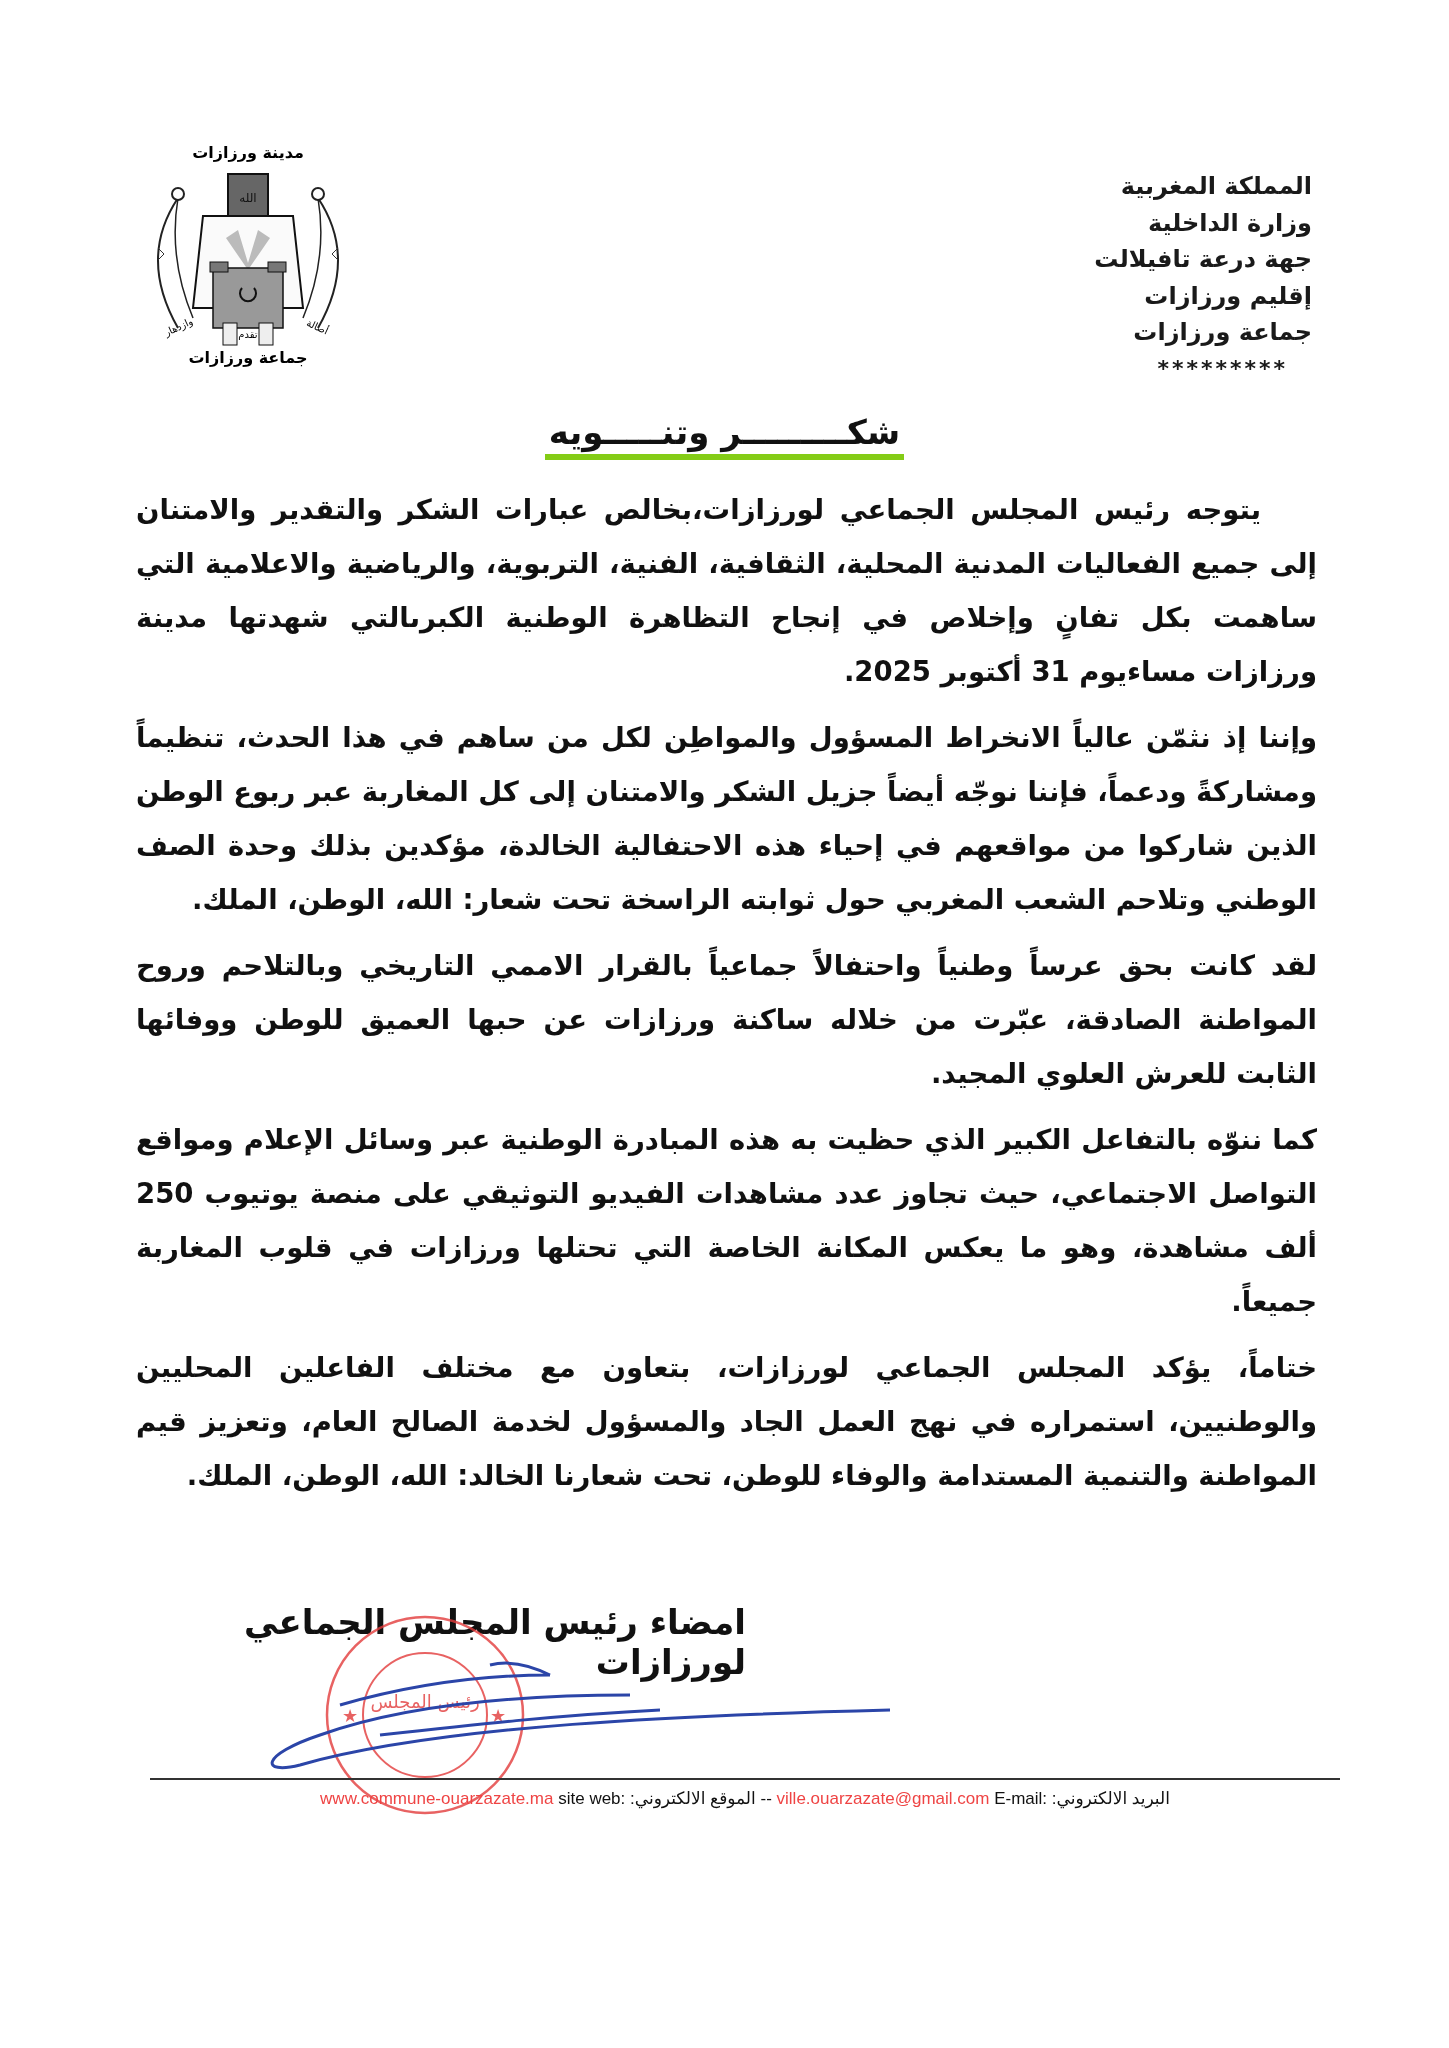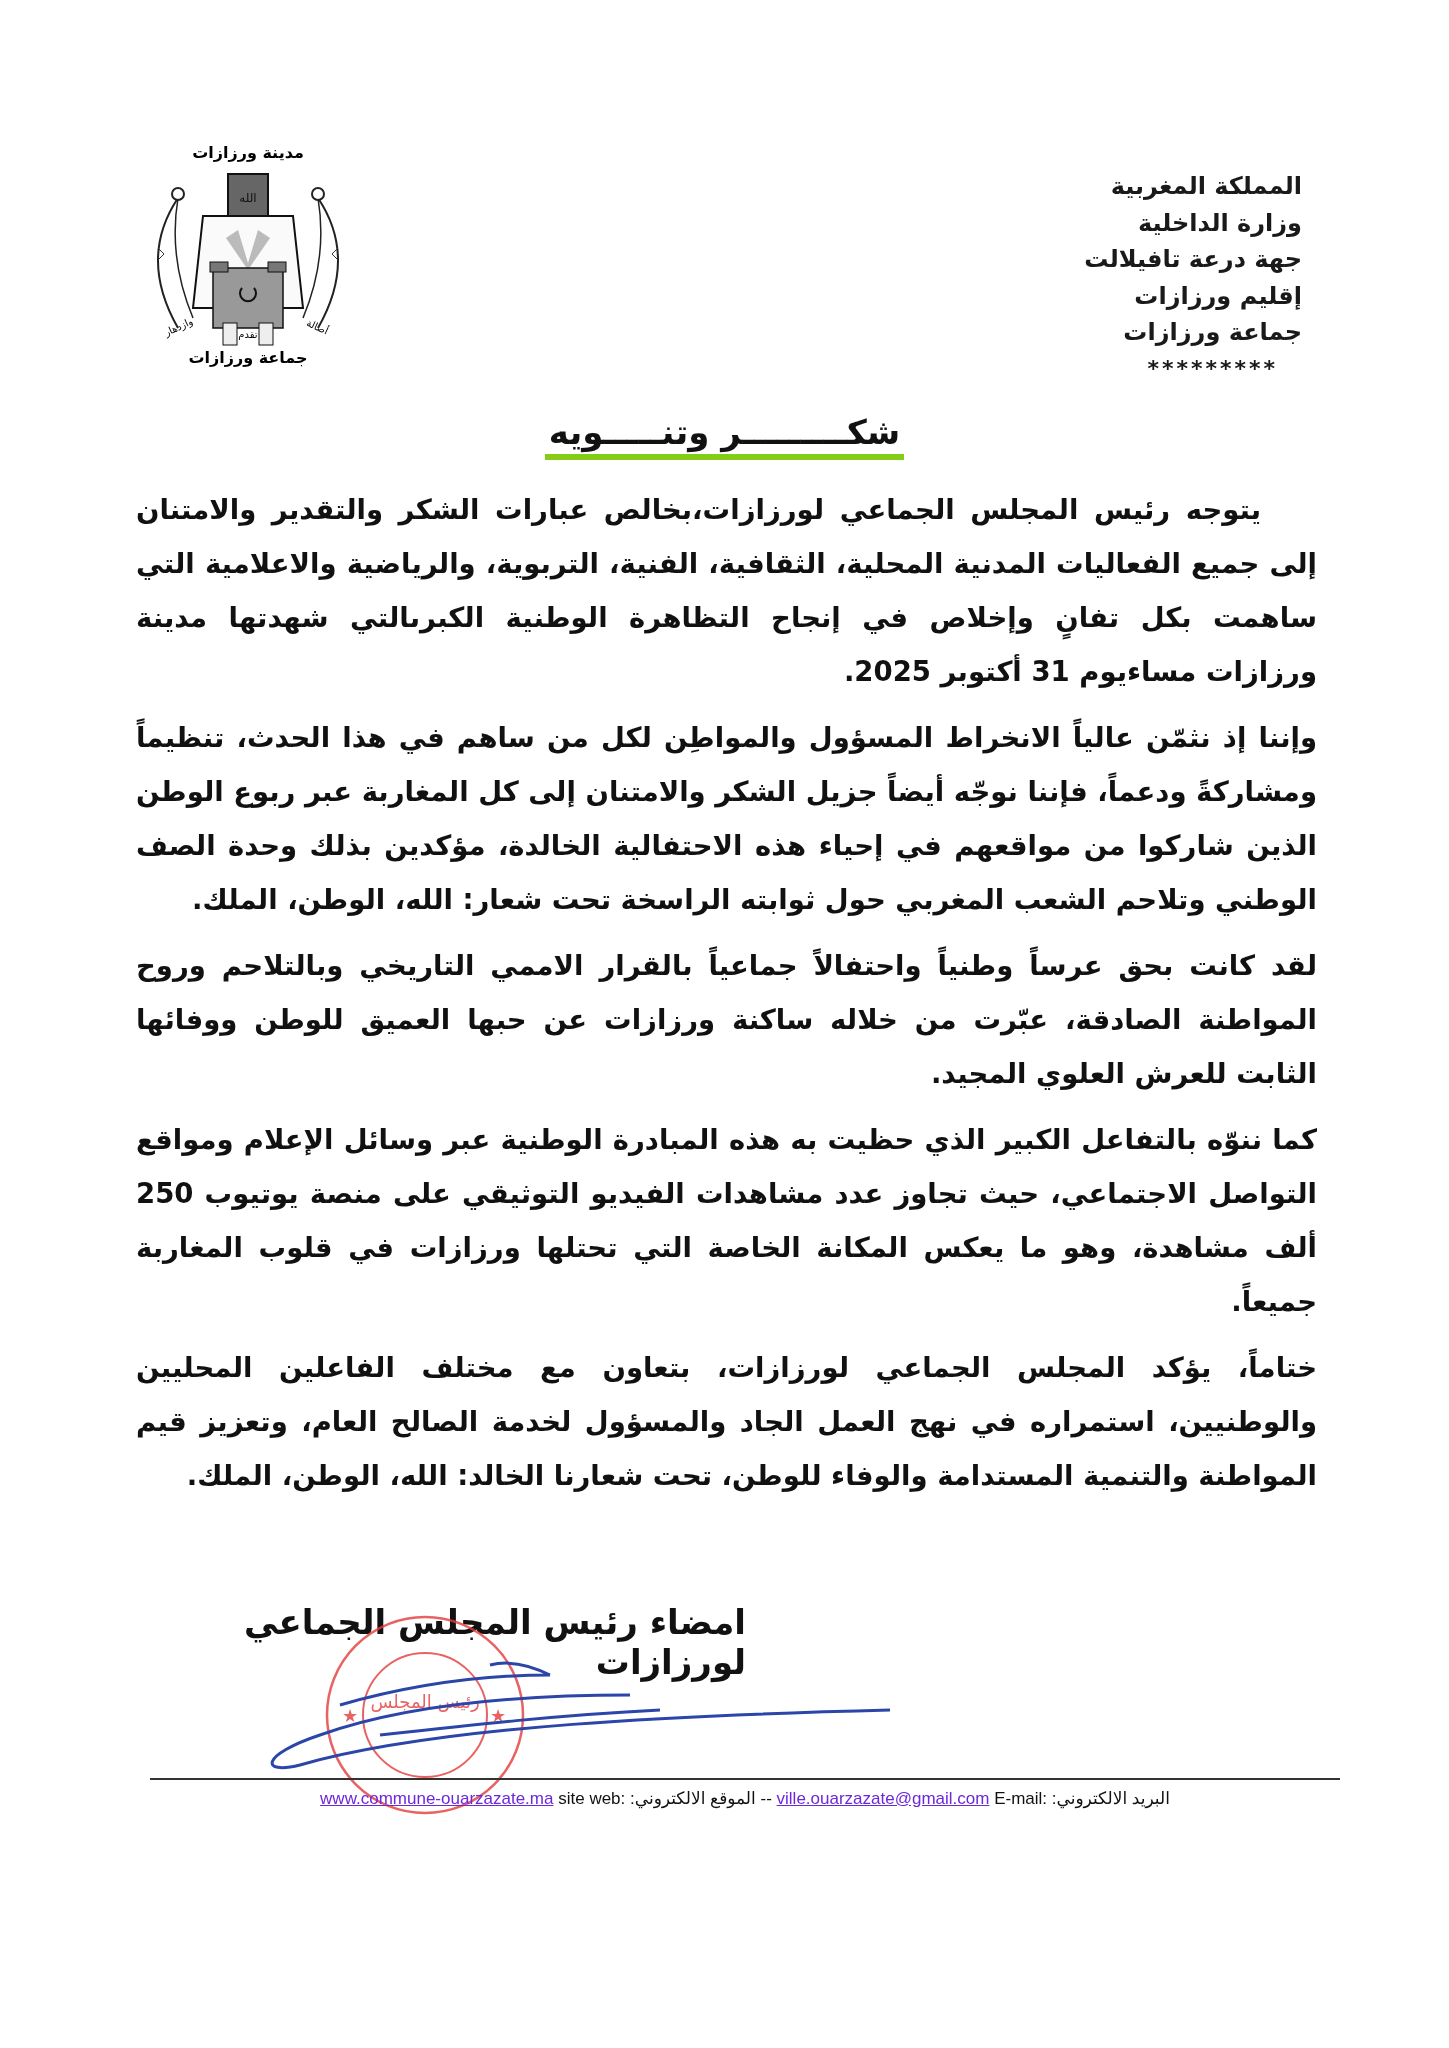--- a/index.html
+++ b/index.html
@@ -1,35 +1,35 @@
 <!DOCTYPE html>
 <html><head>
 <meta charset="utf-8">
 <style>
   html, body { margin:0; padding:0; background:#ffffff; }
   body { width:1449px; height:2048px; position:relative; overflow:hidden; font-family:"DejaVu Sans", sans-serif; color:#111; }
   .page { position:absolute; inset:0; background:#fff; }
-  .header-right { position:absolute; top:168px; right:147px; width:300px; direction:rtl; text-align:right; font-family:"DejaVu Sans", sans-serif; font-weight:bold; font-size:24px; line-height:36.5px; color:#1a1a1a; }
+  .header-right { position:absolute; top:168px; right:137px; width:300px; direction:rtl; text-align:right; font-family:"DejaVu Sans", sans-serif; font-weight:bold; font-size:24px; line-height:36.5px; color:#1a1a1a; }
   .header-right .stars { padding-right:24px; letter-spacing:3px; font-size:22px; }
   .emblem { position:absolute; left:138px; top:138px; width:220px; height:230px; }
   .emblem svg { width:100%; height:100%; }
   .title { position:absolute; top:412px; left:0; width:100%; text-align:center; direction:rtl; }
   .title span { display:inline-block; font-weight:bold; font-size:34px; border-bottom:6px solid #84cc16; padding:0 4px 2px; letter-spacing:1px; }
   .body { position:absolute; top:470px; left:124px; width:1205px; direction:rtl; text-align:justify; font-family:"DejaVu Sans", sans-serif; font-weight:bold; font-size:27.5px; line-height:54px; color:#111; }
   .body p { margin:12px; }
   .body p.first { text-indent:56px; }
   .closing { position:absolute; top:1602px; left:126px; width:620px; direction:rtl; text-align:right; font-weight:bold; font-size:34px; color:#111; }
   .stamp { position:absolute; left:320px; top:1610px; width:210px; height:210px; }
   .name-stamp { position:absolute; left:600px; top:1640px; width:280px; height:150px; direction:rtl; text-align:center; color:#e23b3b; font-weight:bold; opacity:0.85; }
   .name-stamp .t1 { font-size:44px; line-height:56px; }
   .name-stamp .t2 { font-size:54px; line-height:70px; }
   .signature { position:absolute; left:240px; top:1655px; width:700px; height:120px; }
   .footer-rule { position:absolute; left:150px; top:1778px; width:1190px; height:2px; background:#333; }
   .footer { position:absolute; top:1786px; left:150px; width:1190px; text-align:center; direction:rtl; font-family:"Liberation Sans", sans-serif; font-size:17px; line-height:26px; color:#111; }
-  .footer a, .footer .u { text-decoration:underline; color:#6d28d9; }
+  .footer a, .footer .u { color:#ef4444; }
   .ltr { direction:ltr; unicode-bidi:embed; }
 </style>
 </head>
 <body>
 
 <div class="page">
 
   <div class="header-right">
     <div>المملكة المغربية</div>
     <div>وزارة الداخلية</div>

